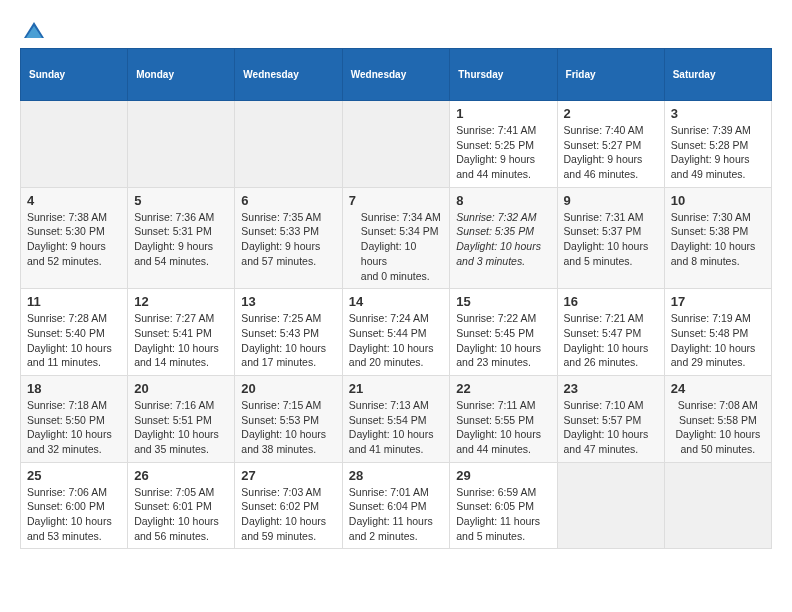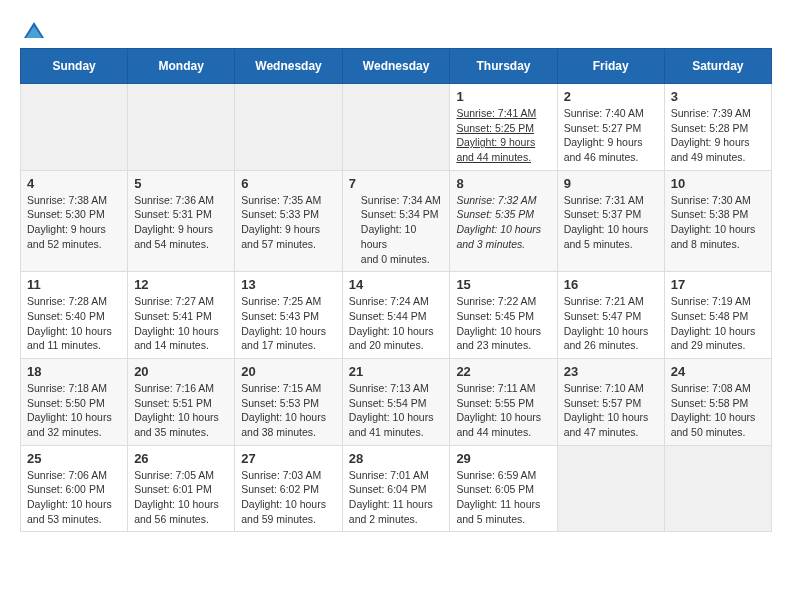--- a/index.html
+++ b/index.html
@@ -53,23 +53,23 @@
       color: #555;
     }
     .calendar {
       width: 100%;
       border-collapse: collapse;
       border: 1px solid #ccc;
     }
     .calendar th {
       background: #2068b0;
       color: #fff;
-      text-align: center;
-      padding: 10px 8px;
-      font-size: 12px;
+      text-align: left;
+      padding: 20px 8px;
+      font-size: 10px;
       border: 1px solid #1a5a9c;
     }
     .calendar td {
       vertical-align: top;
       padding: 5px 6px;
       border: 1px solid #ddd;
       width: 108px;
       min-height: 80px;
       font-size: 11px;
       color: #333;
@@ -126,21 +126,21 @@
       </tr>
   </thead>
   <tbody id="calendar-body">
   <tr>
         <td class="empty-cell"></td>
         <td class="empty-cell"></td>
         <td class="empty-cell"></td>
         <td class="empty-cell"></td>
         <td>
           <span class="day-number">1</span>
-          <div class="day-info" style="white-space: pre-line; text-decoration: underline;">Sunrise: 7:41 AM
+          <div class="day-info" style="white-space: pre-line;">Sunrise: 7:41 AM
 Sunset: 5:25 PM
 Daylight: 9 hours
 and 44 minutes.</div>
         </td>
         <td>
           <span class="day-number">2</span>
           <div class="day-info" style="white-space: pre-line;">Sunrise: 7:40 AM
 Sunset: 5:27 PM
 Daylight: 9 hours
 and 46 minutes.</div>
@@ -293,21 +293,21 @@
         </td>
         <td>
           <span class="day-number">23</span>
           <div class="day-info" style="white-space: pre-line;">Sunrise: 7:10 AM
 Sunset: 5:57 PM
 Daylight: 10 hours
 and 47 minutes.</div>
         </td>
         <td>
           <span class="day-number">24</span>
-          <div class="day-info" style="white-space: pre-line;">Sunrise: 7:08 AM
+          <div class="day-info" style="white-space: pre-line; text-align: center;">Sunrise: 7:08 AM
 Sunset: 5:58 PM
 Daylight: 10 hours
 and 50 minutes.</div>
         </td>
       </tr>
       <tr>
         <td>
           <span class="day-number">25</span>
           <div class="day-info" style="white-space: pre-line;">Sunrise: 7:06 AM
 Sunset: 6:00 PM

